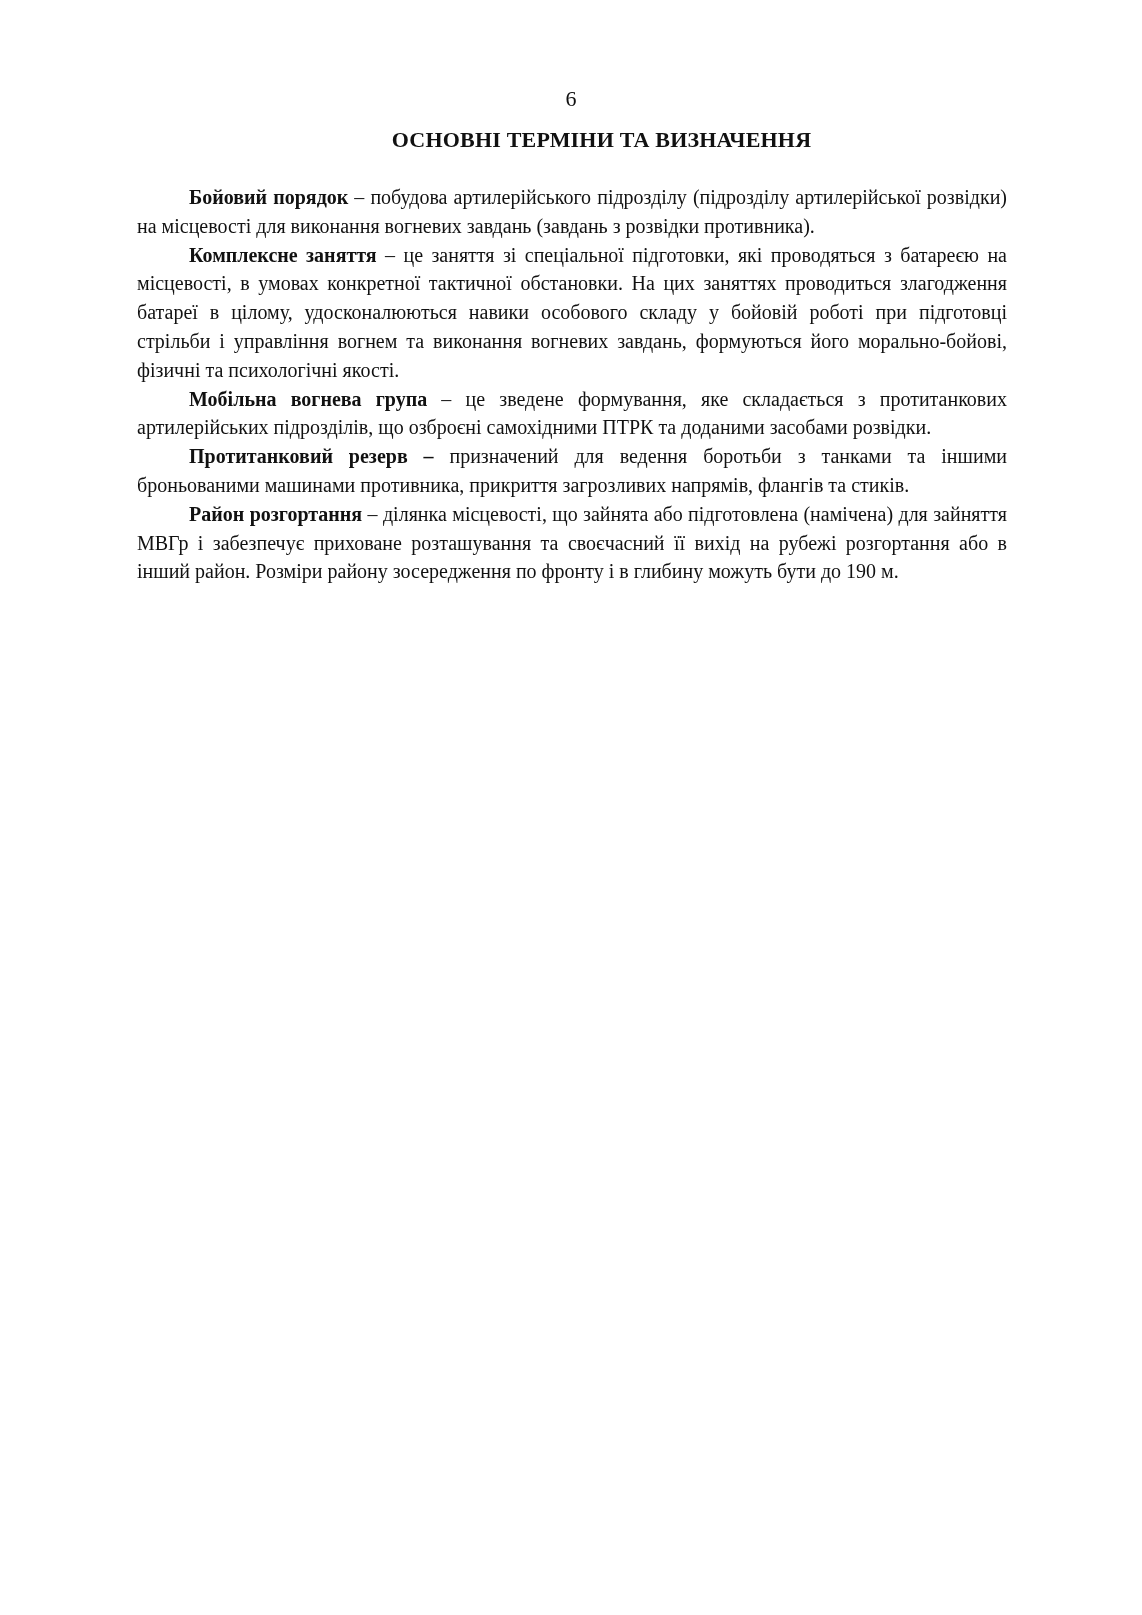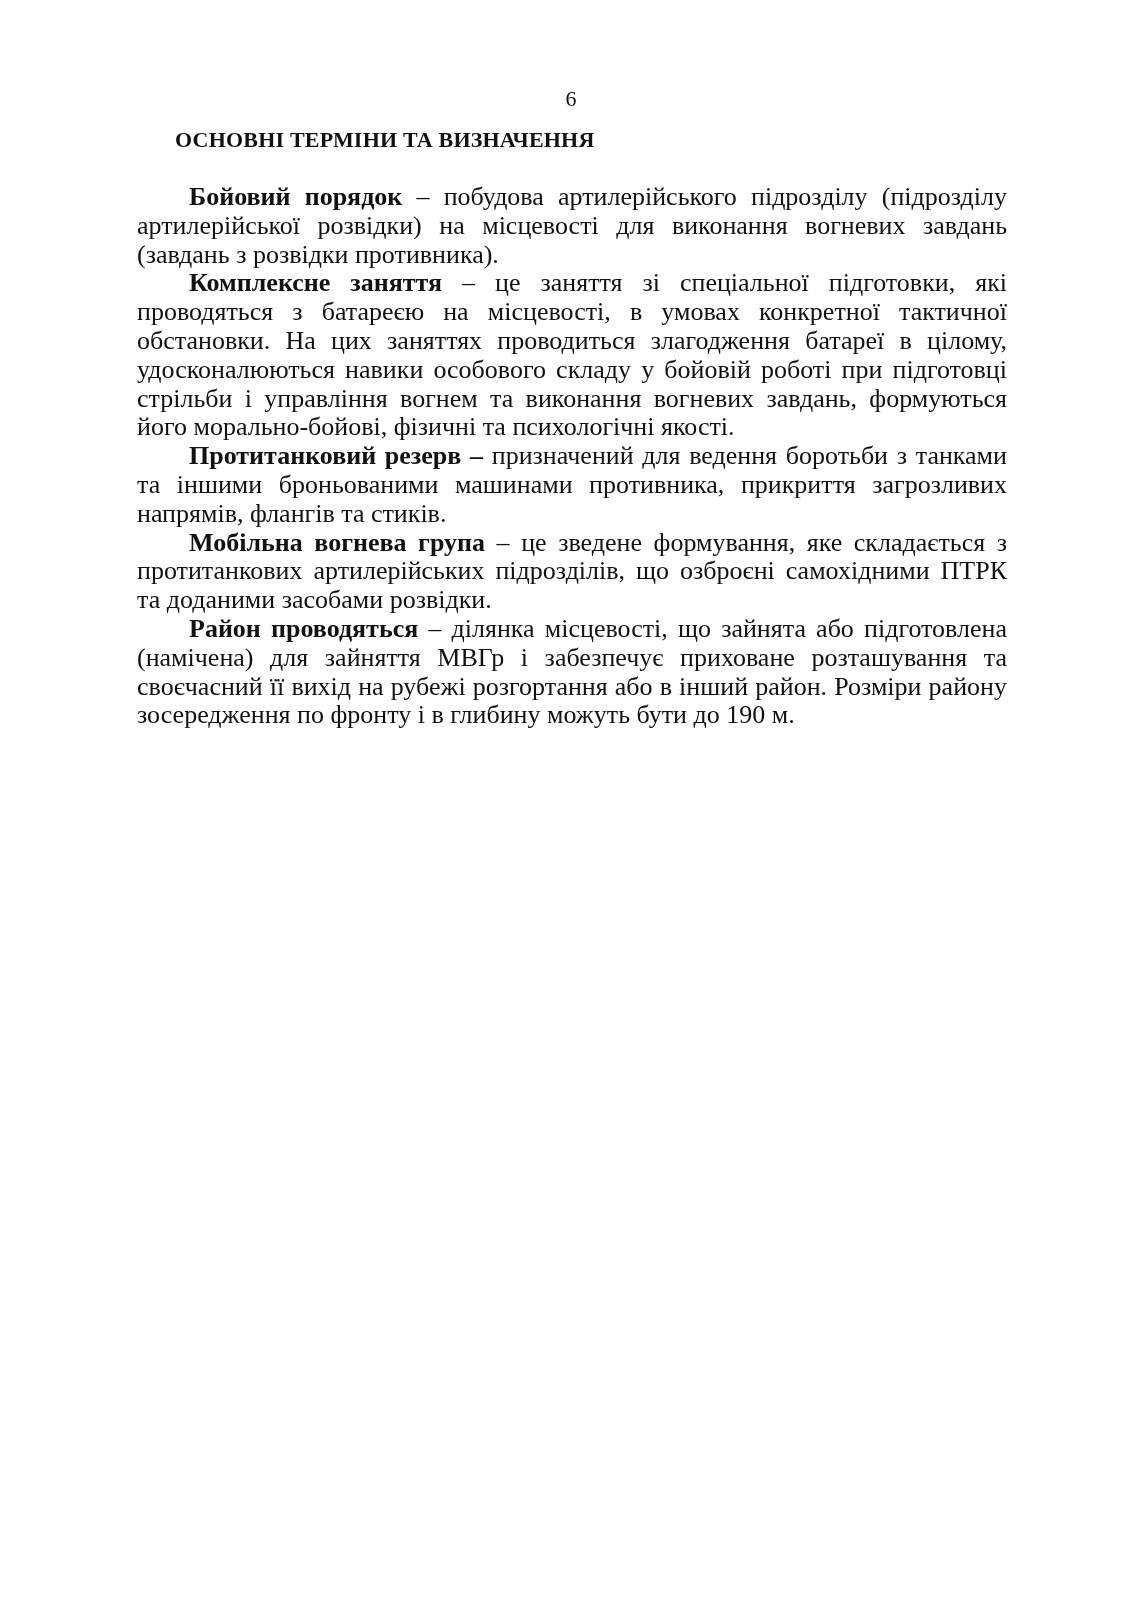--- a/index.html
+++ b/index.html
@@ -30,49 +30,50 @@
       width: 1142px;
       text-align: center;
       font-size: 22px;
       line-height: 26px;
     }
     .title {
       position: absolute;
       top: 126px;
       left: 175px;
       width: 853px;
+      text-align: center;
       font-size: 22px;
       line-height: 28px;
       font-weight: bold;
       letter-spacing: 0.2px;
     }
     .content {
       position: absolute;
       top: 183px;
       left: 137px;
       width: 870px;
     }
     .para {
       margin: 0;
       text-align: justify;
       text-indent: 52px;
-      font-size: 26px;
+      font-size: 20px;
       line-height: 28.8px;
     }
     .term {
       font-weight: bold;
     }
   </style>
 </head>
 <body>
 
 <div class="page">
   <div class="page-number">6</div>
   <div class="title">ОСНОВНІ ТЕРМІНИ ТА ВИЗНАЧЕННЯ</div>
 
   <div class="content">
     <p class="para"><span class="term">Бойовий порядок</span><span> – побудова артилерійського підрозділу (підрозділу артилерійської розвідки) на місцевості для виконання вогневих завдань (завдань з розвідки противника).</span></p>
     <p class="para"><span class="term">Комплексне заняття</span><span> – це заняття зі спеціальної підготовки, які проводяться з батареєю на місцевості, в умовах конкретної тактичної обстановки. На цих заняттях проводиться злагодження батареї в цілому, удосконалюються навики особового складу у бойовій роботі при підготовці стрільби і управління вогнем та виконання вогневих завдань, формуються його морально-бойові, фізичні та психологічні якості.</span></p>
+    <p class="para"><span class="term">Мобільна вогнева група</span><span> – це зведене формування, яке складається з протитанкових артилерійських підрозділів, що озброєні самохідними ПТРК та доданими засобами розвідки.</span></p>
     <p class="para"><span class="term">Протитанковий резерв –</span><span> призначений для ведення боротьби з танками та іншими броньованими машинами противника, прикриття загрозливих напрямів, флангів та стиків.</span></p>
-    <p class="para"><span class="term">Мобільна вогнева група</span><span> – це зведене формування, яке складається з протитанкових артилерійських підрозділів, що озброєні самохідними ПТРК та доданими засобами розвідки.</span></p>
-    <p class="para"><span class="term">Район проводяться</span><span> – ділянка місцевості, що зайнята або підготовлена (намічена) для зайняття МВГр і забезпечує приховане розташування та своєчасний її вихід на рубежі розгортання або в інший район. Розміри району зосередження по фронту і в глибину можуть бути до 190 м.</span></p>
+    <p class="para"><span class="term">Район розгортання</span><span> – ділянка місцевості, що зайнята або підготовлена (намічена) для зайняття МВГр і забезпечує приховане розташування та своєчасний її вихід на рубежі розгортання або в інший район. Розміри району зосередження по фронту і в глибину можуть бути до 190 м.</span></p>
   </div>
 </div>
 
 </body></html>

